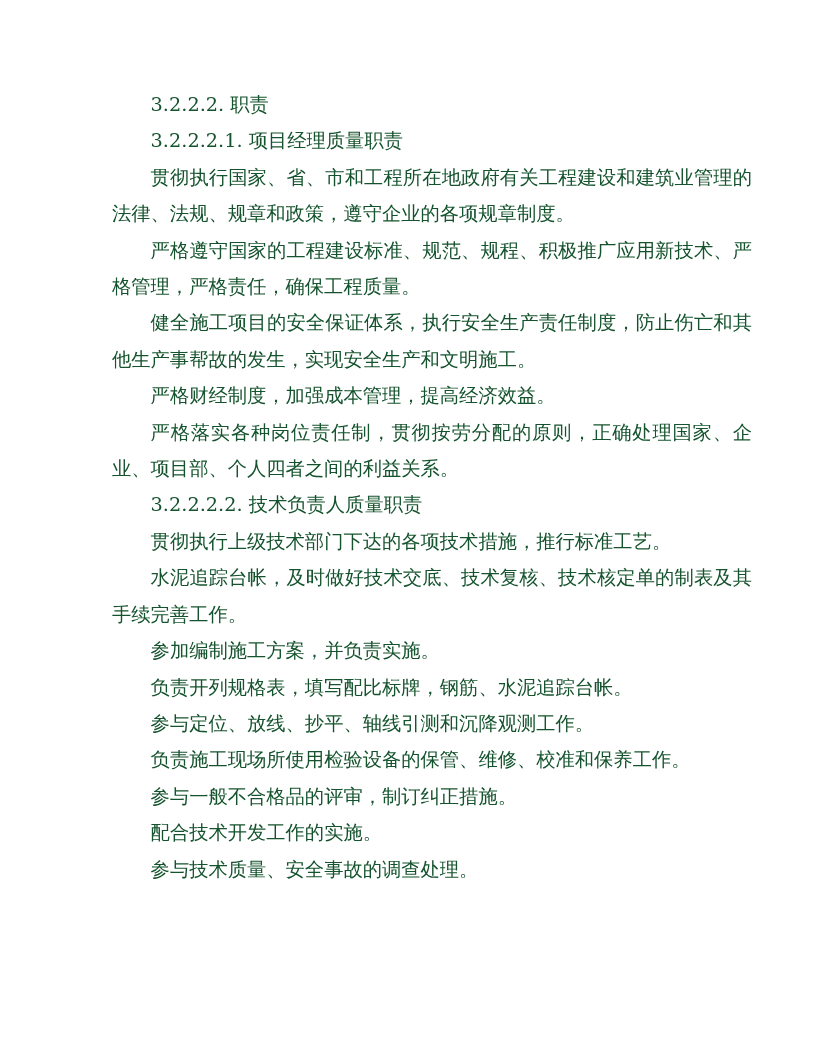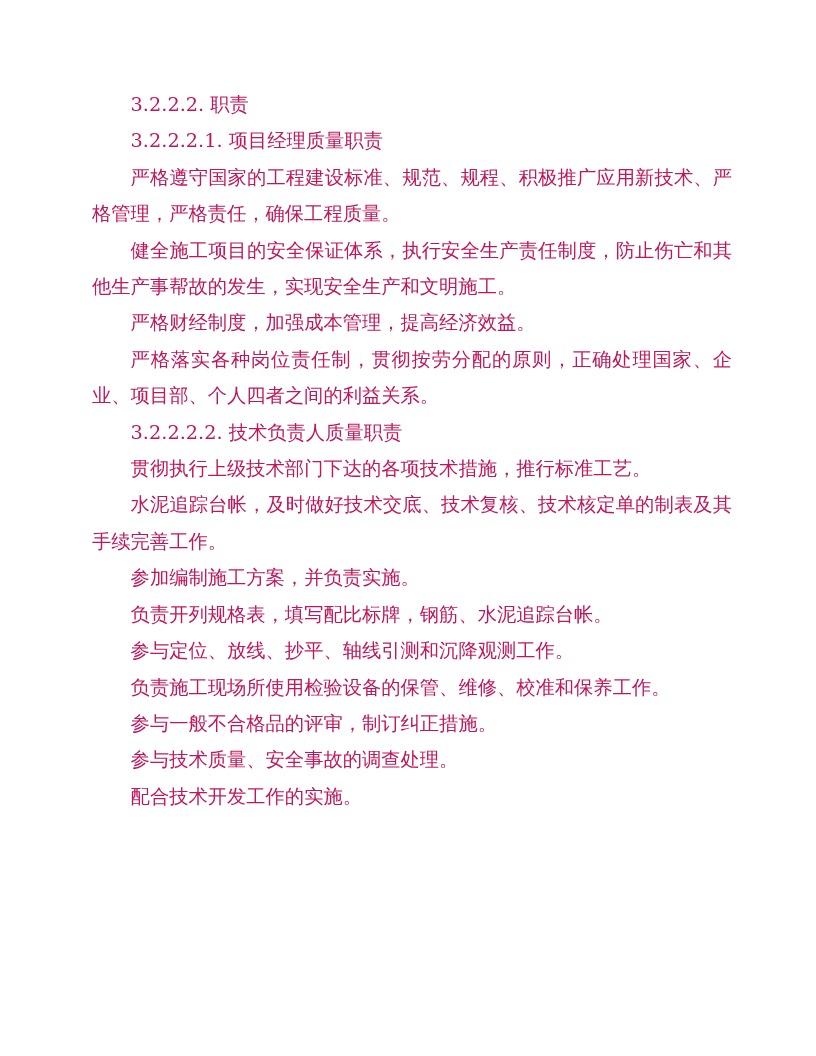--- a/index.html
+++ b/index.html
@@ -8,54 +8,55 @@
       background: #ffffff;
     }
     body {
       width: 816px;
       height: 1056px;
       position: relative;
       overflow: hidden;
     }
     .page {
       position: absolute;
-      left: 92px;
+      left: 112px;
       top: 87px;
       width: 640px;
       font-family: "DejaVu Serif", "Liberation Serif", serif;
       font-size: 19.3px;
       line-height: 36.4px;
-      color: #be185d;
+      color: #14532d;
     }
     .para {
       margin: 0;
       padding: 0;
       text-indent: 38.6px;
       text-align: justify;
       letter-spacing: 0;
       white-space: normal;
       word-break: break-all;
     }
     .para.heading {
       letter-spacing: 0;
     }
   </style>
 </head>
 <body>
 
 <div class="page">
   <p class="para heading">3.2.2.2. 职责</p>
   <p class="para heading">3.2.2.2.1. 项目经理质量职责</p>
+  <p class="para">贯彻执行国家、省、市和工程所在地政府有关工程建设和建筑业管理的法律、法规、规章和政策，遵守企业的各项规章制度。</p>
   <p class="para">严格遵守国家的工程建设标准、规范、规程、积极推广应用新技术、严格管理，严格责任，确保工程质量。</p>
   <p class="para">健全施工项目的安全保证体系，执行安全生产责任制度，防止伤亡和其他生产事帮故的发生，实现安全生产和文明施工。</p>
   <p class="para">严格财经制度，加强成本管理，提高经济效益。</p>
   <p class="para">严格落实各种岗位责任制，贯彻按劳分配的原则，正确处理国家、企业、项目部、个人四者之间的利益关系。</p>
   <p class="para heading">3.2.2.2.2. 技术负责人质量职责</p>
   <p class="para">贯彻执行上级技术部门下达的各项技术措施，推行标准工艺。</p>
   <p class="para">水泥追踪台帐，及时做好技术交底、技术复核、技术核定单的制表及其手续完善工作。</p>
   <p class="para">参加编制施工方案，并负责实施。</p>
   <p class="para">负责开列规格表，填写配比标牌，钢筋、水泥追踪台帐。</p>
   <p class="para">参与定位、放线、抄平、轴线引测和沉降观测工作。</p>
   <p class="para">负责施工现场所使用检验设备的保管、维修、校准和保养工作。</p>
   <p class="para">参与一般不合格品的评审，制订纠正措施。</p>
+  <p class="para">配合技术开发工作的实施。</p>
   <p class="para">参与技术质量、安全事故的调查处理。</p>
-  <p class="para">配合技术开发工作的实施。</p>
 </div>
 
 </body></html>

